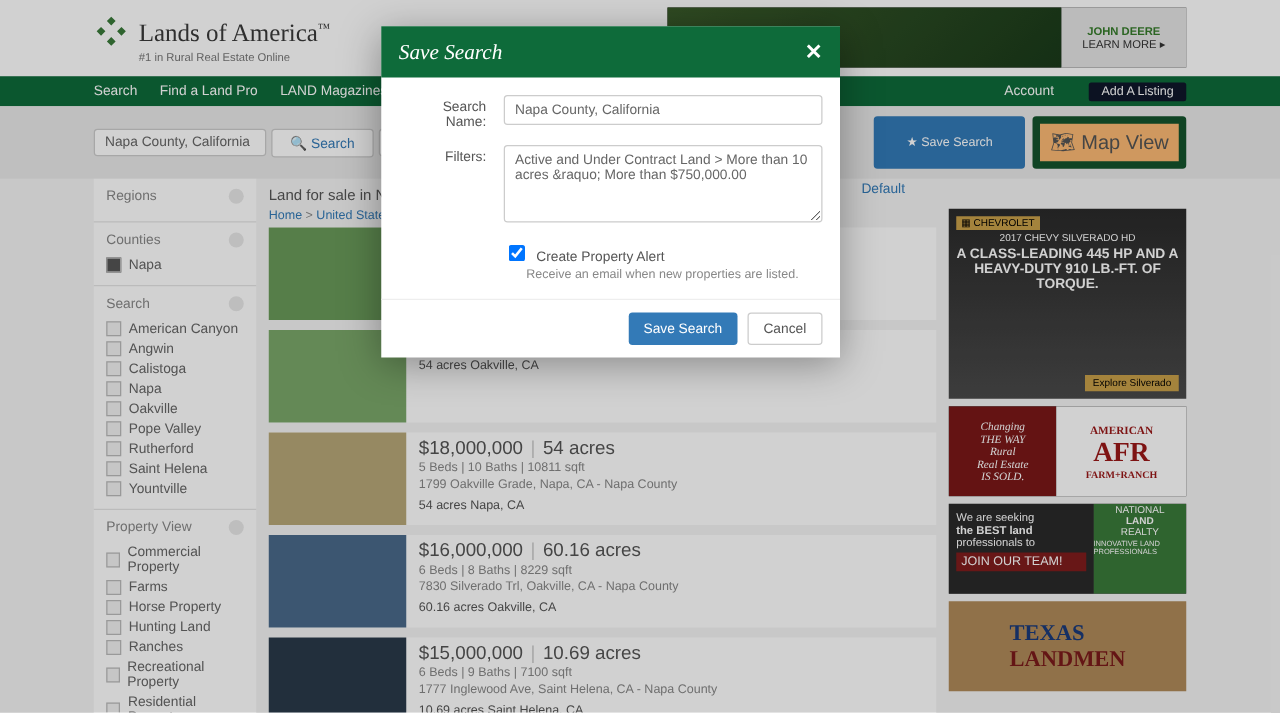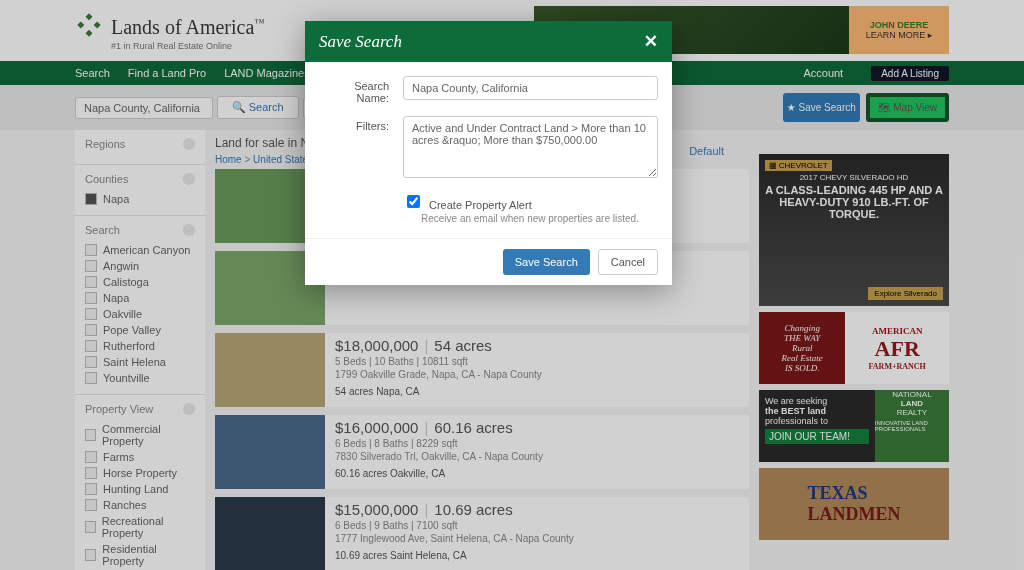--- a/index.html
+++ b/index.html
@@ -3,31 +3,31 @@
 <meta charset="utf-8">
 <style>
 body{margin:0;font-family:Arial,Helvetica,sans-serif;font-size:12px;background:#f5f5f5;color:#555;width:1024px;height:570px;overflow:hidden;position:relative}
 .overlay{position:absolute;inset:0;background:rgba(0,0,0,.18);z-index:5}
 .header{display:flex;align-items:center;padding:8px 75px;background:#fff;height:45px}
 .logo{display:flex;align-items:flex-end;gap:8px;font-family:Georgia,serif;font-size:20px;color:#3a3a3a}
 .logo svg{width:28px;height:28px}
 .tagline{font-size:9px;color:#777;margin:2px 0 0 36px}
 .adbar{position:absolute;right:75px;top:6px;width:415px;height:48px;background:#222;display:flex}
 .ad-left{flex:1;background:linear-gradient(135deg,#3a5a2a,#1a3a1a);position:relative}
-.ad-right{width:100px;background:#fdba74;display:flex;flex-direction:column;align-items:center;justify-content:center;font-size:9px;font-weight:700;color:#367c2b}
+.ad-right{width:100px;background:#e5e5e5;display:flex;flex-direction:column;align-items:center;justify-content:center;font-size:9px;font-weight:700;color:#367c2b}
 .navbar{background:#0e6b3a;color:#fff;height:24px;display:flex;align-items:center;padding:0 75px;font-size:11px}
 .navbar a{color:#fff;margin-right:18px;text-decoration:none}
 .nav-right{margin-left:auto;display:flex;align-items:center;gap:10px}
 .add-listing{background:#0f172a;padding:2px 10px;border-radius:2px;font-size:10px}
 .searchbar{background:#eaeaea;padding:8px 75px;display:flex;gap:4px;align-items:center}
 .searchbox{background:#fff;border:1px solid #ccc;border-radius:3px;padding:4px 8px;font-size:11px;width:120px;color:#666}
 .btn-search{background:#fff;border:1px solid #ccc;border-radius:3px;padding:4px 14px;font-size:11px;color:#337ab7}
 .right-tools{margin-left:auto;display:flex;gap:6px}
-.save-search-btn{background:#337ab7;color:#fff;border:none;padding:5px 4px;border-radius:3px;font-size:10px}
-.mapview-btn{background:#22c55e;border:4px solid #14532d;padding:5px 8px;border-radius:3px;font-size:10px;color:#555}
+.save-search-btn{background:#337ab7;color:#fff;border:none;padding:5px 26px;border-radius:3px;font-size:10px}
+.mapview-btn{background:#fdba74;border:6px solid #14532d;padding:5px 8px;border-radius:3px;font-size:16px;color:#555}
 .content{display:flex;padding:0 75px 0 75px;gap:10px}
 .sidebar{width:130px;background:#fff;font-size:11px}
 .side-sec{border-bottom:1px solid #e5e5e5;padding:8px 10px}
 .side-title{font-weight:400;color:#888;margin-bottom:6px;display:flex;justify-content:space-between;align-items:center}
 .side-title .circle{width:12px;height:12px;border-radius:50%;background:#e8e8e8}
 .side-item{display:flex;align-items:center;gap:6px;color:#666;padding:2px 0}
 .chk{width:10px;height:10px;border:1px solid #bbb;background:#f2f2f2}
 .chk.checked{background:#555}
 .main{flex:1}
 .crumbs{font-size:10px;color:#888;padding:4px 0}
@@ -56,21 +56,21 @@
 .form-ctrl{flex:1}
 .form-ctrl input,.form-ctrl textarea{width:100%;box-sizing:border-box;border:1px solid #ccc;border-radius:3px;padding:5px 8px;font-family:inherit;font-size:11px;color:#666}
 .form-ctrl textarea{height:62px;resize:both}
 .alert-row{margin-left:84px;font-size:11px;color:#555}
 .alert-row label{display:flex;align-items:flex-end;gap:6px}
 .alert-sub{font-size:10px;color:#888;margin-left:18px;margin-top:2px}
 .modal-foot{padding:10px 14px;display:flex;justify-content:flex-end;gap:8px;border-top:1px solid #eee}
 .btn-primary{background:#337ab7;color:#fff;border:none;padding:6px 12px;border-radius:3px;font-size:11px}
 .btn-default{background:#fff;color:#555;border:1px solid #ccc;padding:6px 12px;border-radius:3px;font-size:11px}
 .default-link{position:absolute;right:300px;top:145px;font-size:11px;color:#337ab7}
-.join{background:#15803d;color:#fff;font-size:10px;padding:2px 4px;margin-top:3px}
+.join{background:#7f1d1d;color:#fff;font-size:10px;padding:2px 4px;margin-top:3px}
 </style>
 </head>
 <body>
 
 <div class="header">
   <div>
     <div class="logo">
       <svg viewBox="0 0 24 24">
           <path fill="#3a7a3a" d="M12 2l3 3-3 3-3-3zM5 9l3 3-3 3-3-3zM19 9l3 3-3 3-3-3zM12 16l3 3-3 3-3-3z"></path>
         </svg>

